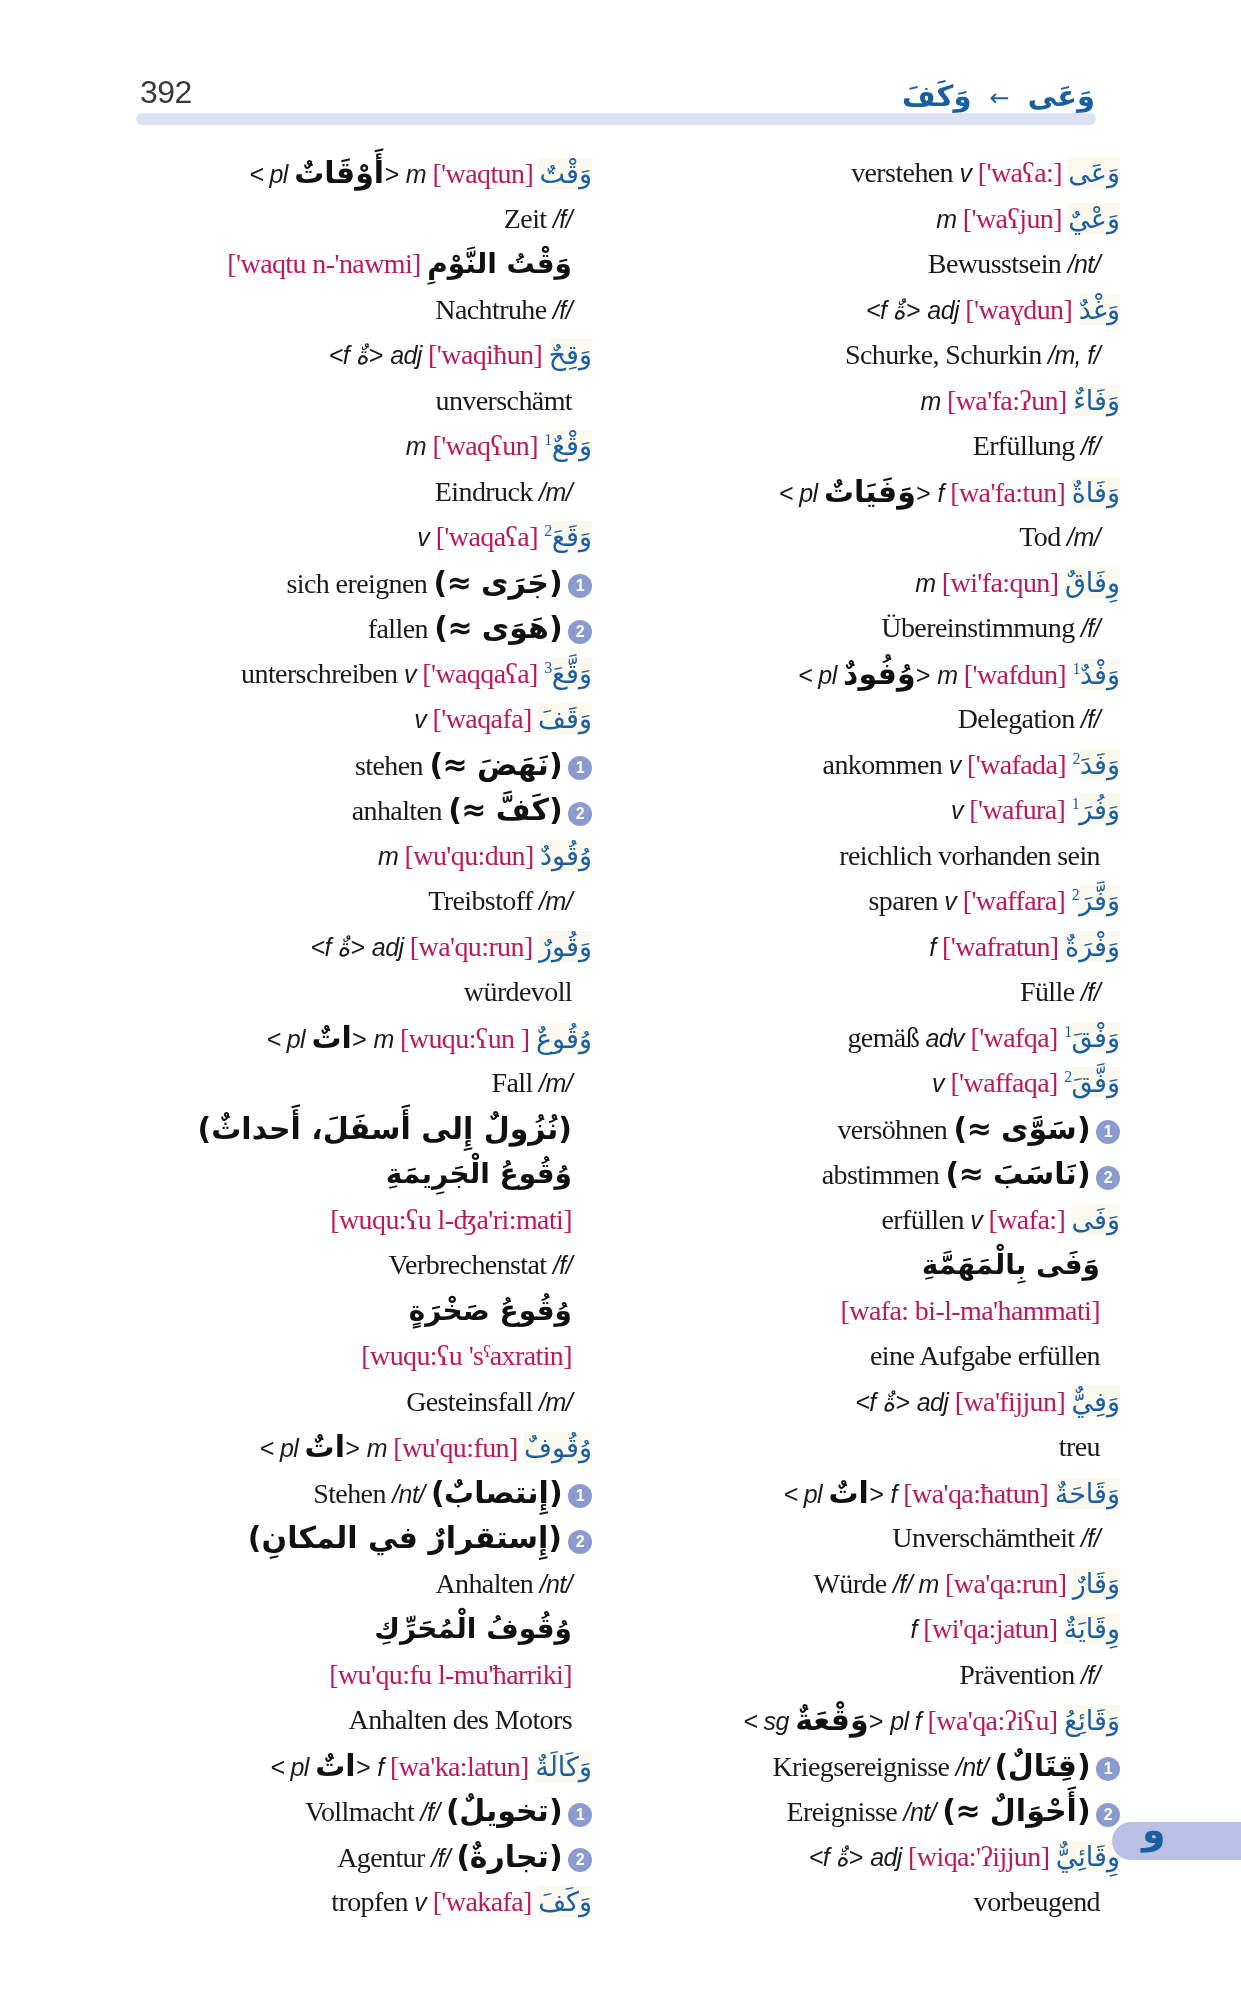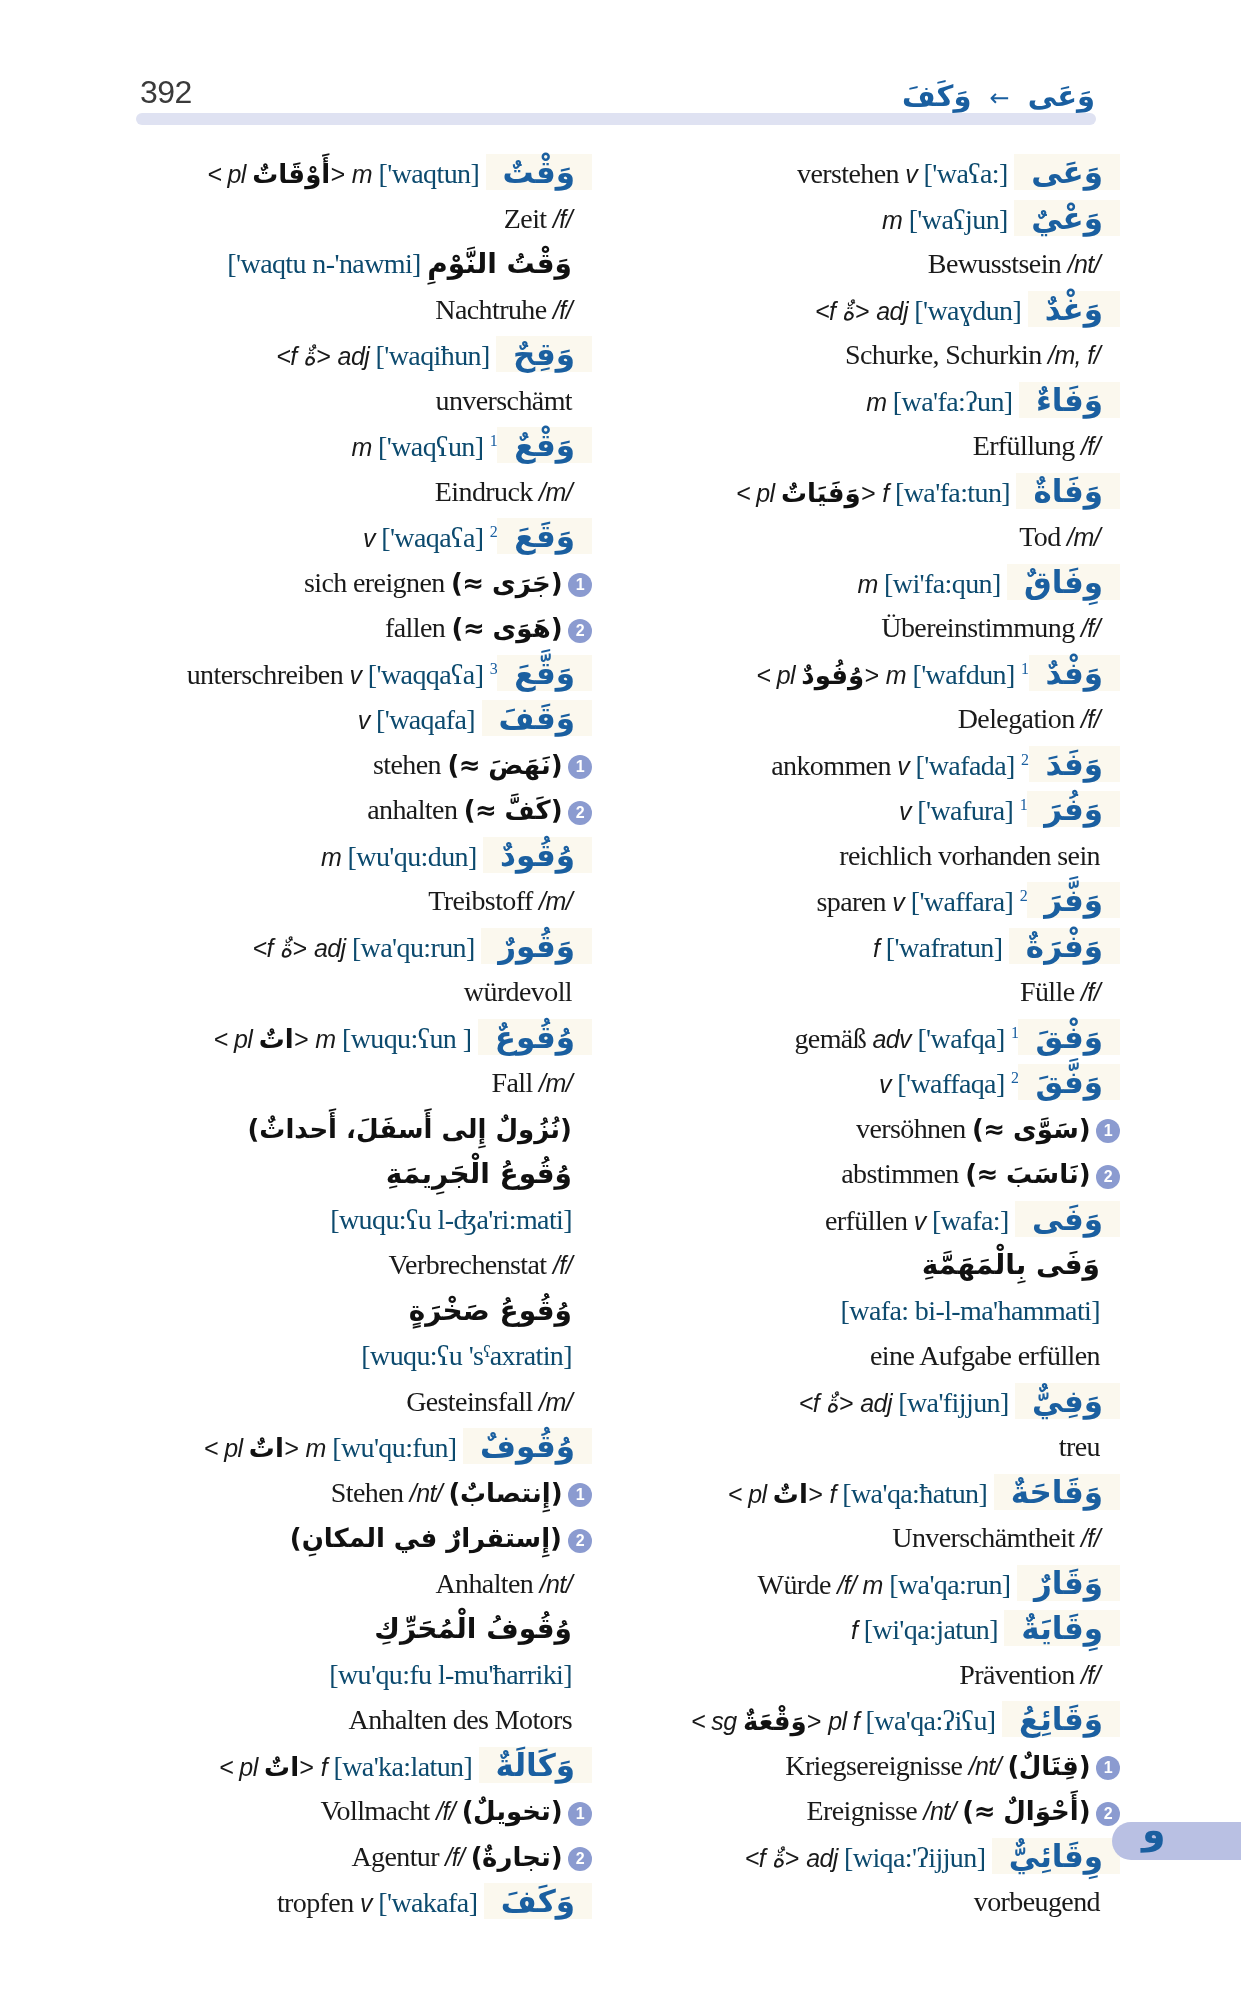--- a/index.html
+++ b/index.html
@@ -29,28 +29,28 @@
     text-align: right;
   }
   .col-left { left: 132px; width: 460px; }
   .col-right { left: 656px; width: 464px; }
   .line {
     height: 45.5px; line-height: 45.5px; white-space: nowrap;
     font-size: 28px; letter-spacing: -0.6px;
   }
   .indent { padding-right: 20px; }
   .hw {
-    font-family: "DejaVu Sans", sans-serif; font-weight: bold; color: #1a5fa0;
-    font-size: 31px; background: #fbf8ee; padding: 0 17px;
+    font-family: "DejaVu Sans", sans-serif; font-weight: normal; color: #1a5fa0;
+    font-size: 27px; background: #fbf8ee; padding: 0 0;
   }
   .ar {
     font-family: "DejaVu Sans", sans-serif; font-weight: bold; color: #111;
-    font-size: 26px;
+    font-size: 30px;
   }
-  .ipa { color: #0c4a6e; }
+  .ipa { color: #be185d; }
   .gram { font-style: italic; font-family: "Liberation Sans", "DejaVu Sans", sans-serif; font-size: 25px; }
   .sup { font-size: 16px; vertical-align: super; line-height: 0; color: #1a5fa0; }
   .num {
     display: inline-block; width: 24px; height: 24px; border-radius: 50%;
     background: #8b9bd0; color: #fff; font-family: "Liberation Sans", sans-serif;
     font-size: 16px; font-weight: bold; line-height: 24px; text-align: center;
     vertical-align: middle; margin-left: 6px;
   }
   .phrase { font-size: 28px; margin-top: 7px; }
   .thumb-tab {

